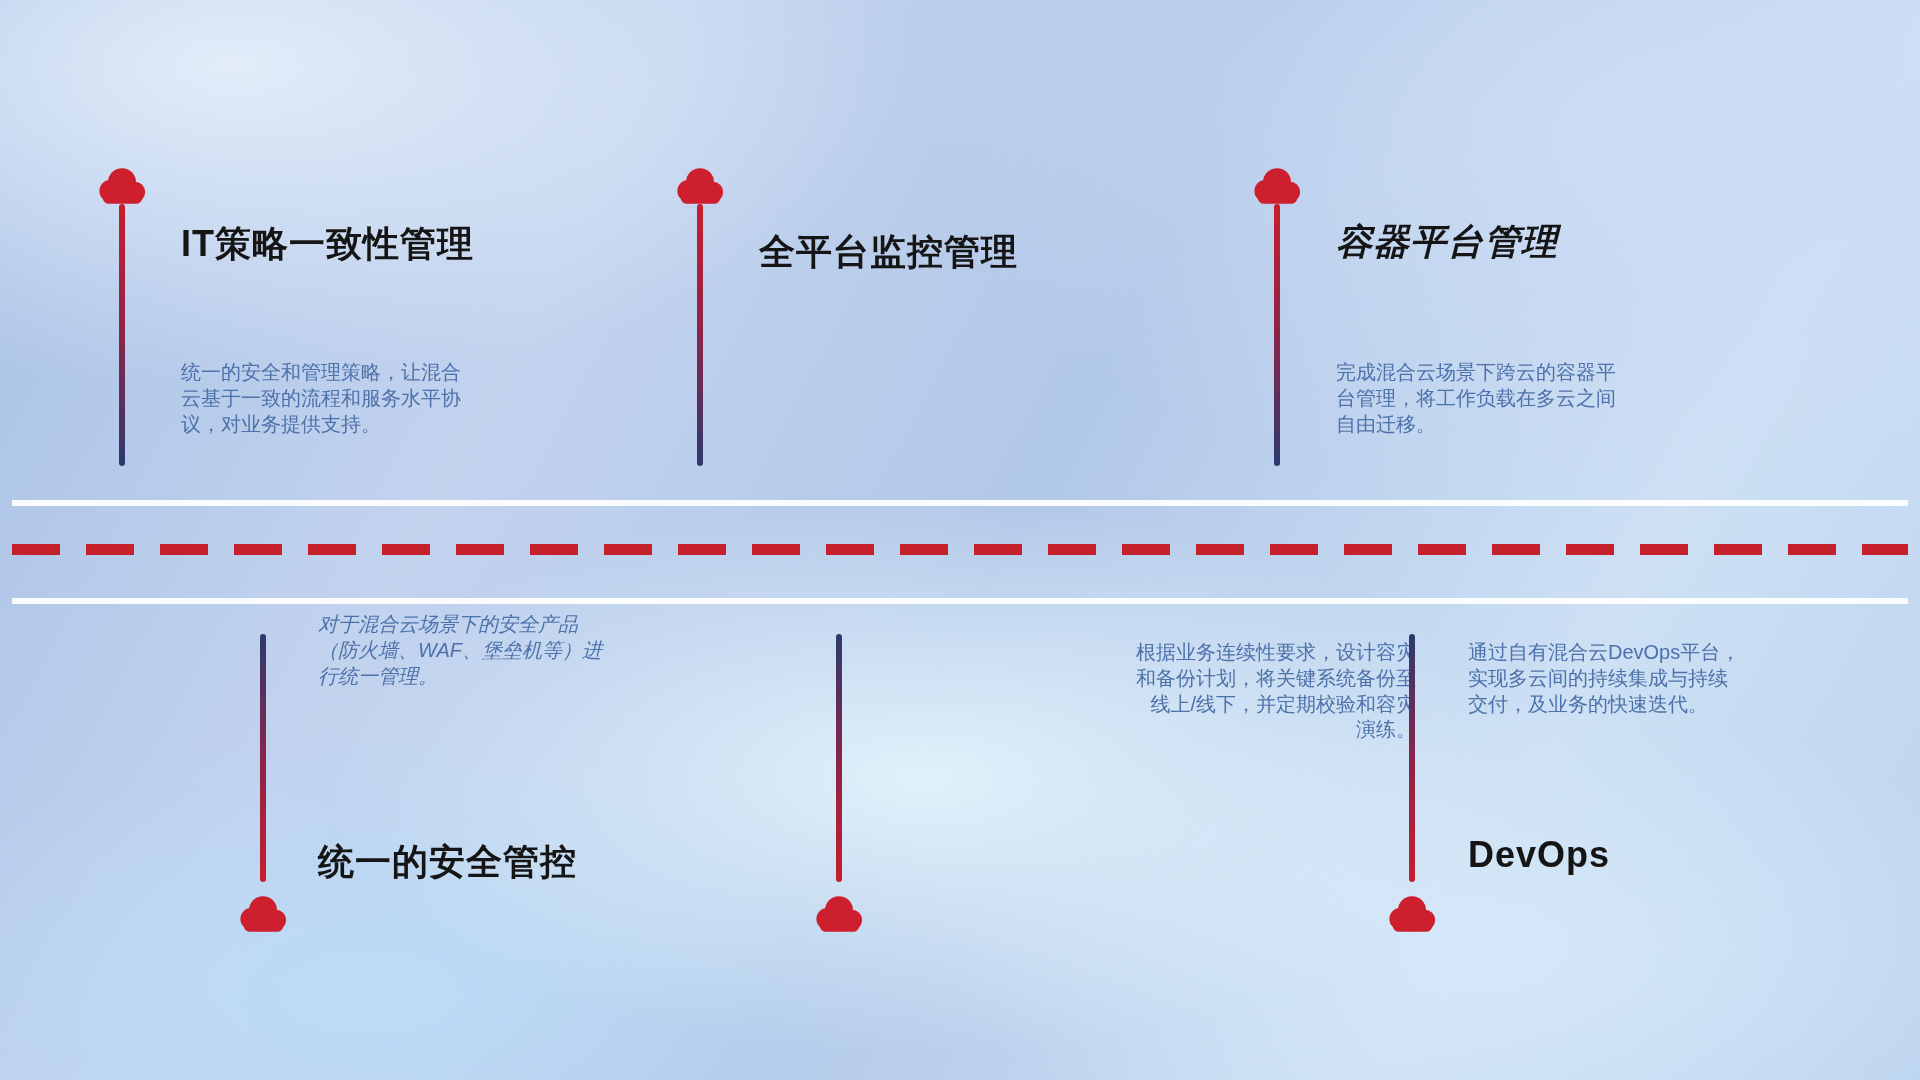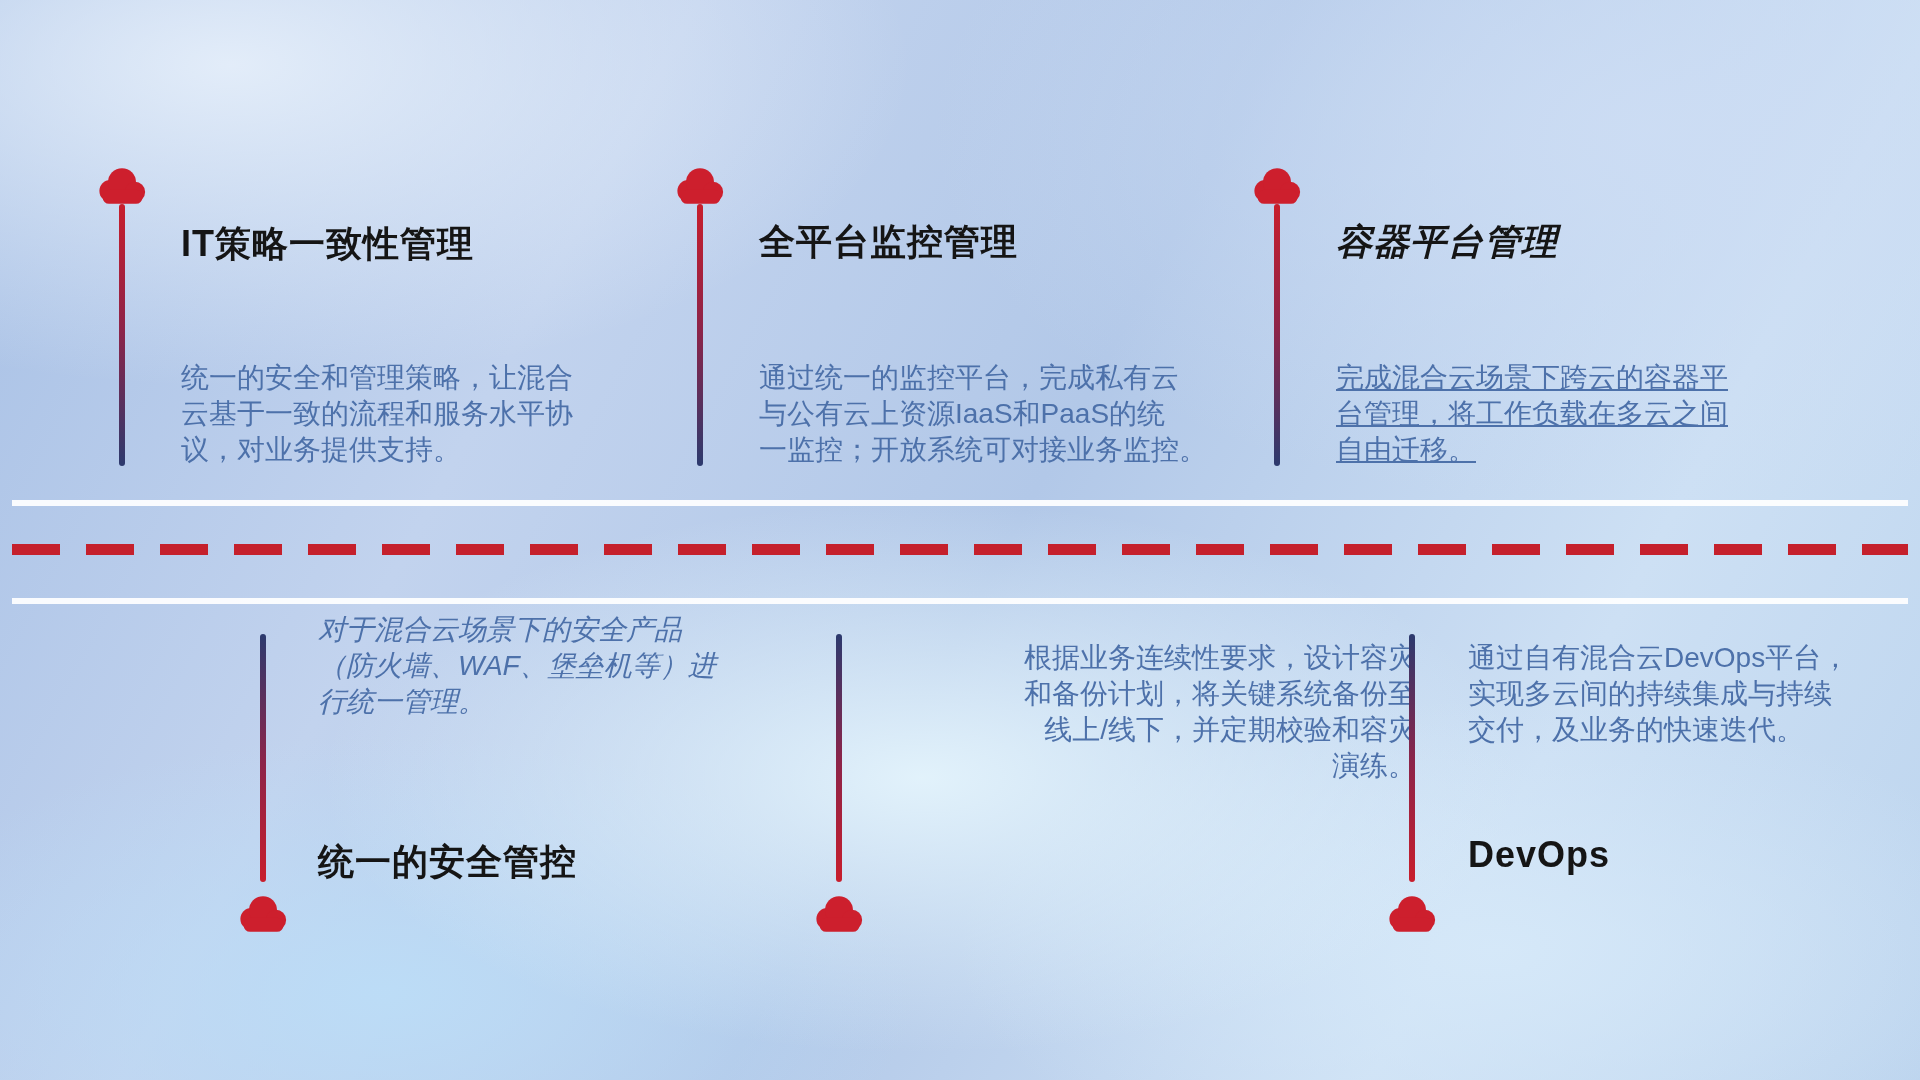--- a/index.html
+++ b/index.html
@@ -24,37 +24,37 @@
   .stem{position:absolute;width:6px;border-radius:3px;}
   .stem.down{background:linear-gradient(180deg,#c81e2c 0%,#8d2449 48%,#2c3a6e 100%);}
   .stem.up{background:linear-gradient(0deg,#c81e2c 0%,#8d2449 48%,#2c3a6e 100%);}
   .title{
     position:absolute;margin:0;
     font-size:36px;font-weight:bold;color:#151515;letter-spacing:1px;
     white-space:nowrap;
   }
   .desc{
     position:absolute;margin:0;
-    font-size:28px;line-height:1.29;color:#4d71aa;
+    font-size:20px;line-height:1.29;color:#4d71aa;
     white-space:pre-line;width:520px;
   }
   .rule{position:absolute;left:12px;right:12px;height:6px;background:rgba(255,255,255,0.92);}
   .rule.top{top:500px;}
   .rule.bottom{top:598px;}
   .dashes{
     position:absolute;left:12px;right:12px;top:544px;height:11px;
     background:repeating-linear-gradient(90deg,#c5202c 0 48px,rgba(0,0,0,0) 48px 74px);
   }
   
   .t1-cloud{left:94px;top:166px;}   .t1-stem{left:119px;top:204px;height:262px;}
   .t1-title{left:181px;top:220px;}  .t1-desc{left:181px;top:360px;}
   .t2-cloud{left:672px;top:166px;}  .t2-stem{left:697px;top:204px;height:262px;}
-  .t2-title{left:759px;top:218px;text-align:center;}  .t2-desc{left:759px;top:360px;}
+  .t2-title{left:759px;top:228px;text-align:center;}  .t2-desc{left:759px;top:360px;}
   .t3-cloud{left:1249px;top:166px;} .t3-stem{left:1274px;top:204px;height:262px;}
-  .t3-title{left:1336px;top:218px;font-style:italic;} .t3-desc{left:1336px;top:360px;text-decoration:underline;}
+  .t3-title{left:1336px;top:218px;font-style:italic;} .t3-desc{left:1336px;top:360px;}
   
   .b1-stem{left:260px;top:634px;height:248px;}  .b1-cloud{left:235px;top:894px;}
   .b1-title{left:318px;top:838px;}  .b1-desc{left:318px;top:612px;font-style:italic;}
   .b2-stem{left:836px;top:634px;height:248px;}  .b2-cloud{left:811px;top:894px;}
   .b2-title{left:896px;top:838px;}  .b2-desc{left:896px;top:640px;text-align:right;}
   .b3-stem{left:1409px;top:634px;height:248px;} .b3-cloud{left:1384px;top:894px;}
   .b3-title{left:1468px;top:834px;} .b3-desc{left:1468px;top:640px;}
 </style>
 </head>
 <body>
@@ -82,23 +82,20 @@
   <span class="cloud t2-cloud">
     <svg viewBox="0 0 52 36">
         <circle cx="15" cy="23" r="10"></circle>
         <circle cx="26" cy="15" r="13"></circle>
         <circle cx="38" cy="24" r="9.5"></circle>
         <rect x="8" y="22" width="37" height="13" rx="6"></rect>
       </svg>
   </span>
   <span class="stem down t2-stem"></span>
   <h2 class="title t2-title">全平台监控管理</h2>
-  <p class="desc t2-desc">通过统一的监控平台，完成私有云
-与公有云上资源IaaS和PaaS的统
-一监控；开放系统可对接业务监控。</p>
 
   <span class="cloud t3-cloud">
     <svg viewBox="0 0 52 36">
         <circle cx="15" cy="23" r="10"></circle>
         <circle cx="26" cy="15" r="13"></circle>
         <circle cx="38" cy="24" r="9.5"></circle>
         <rect x="8" y="22" width="37" height="13" rx="6"></rect>
       </svg>
   </span>
   <span class="stem down t3-stem"></span>

